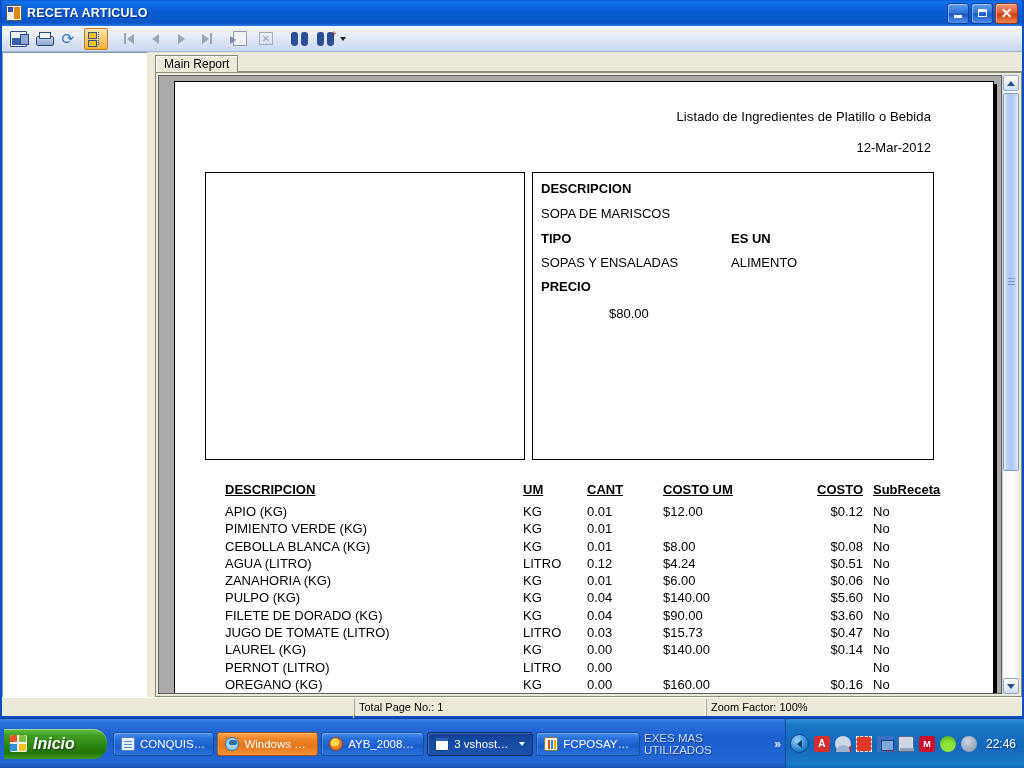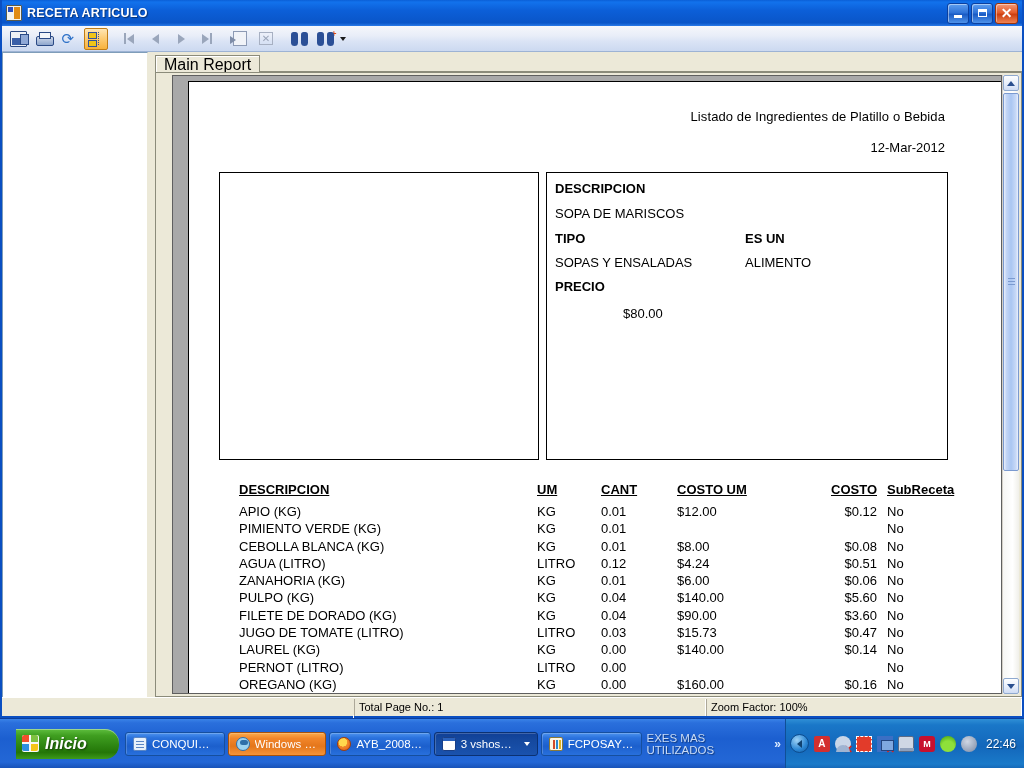--- a/index.html
+++ b/index.html
@@ -127,38 +127,38 @@
   }
 
   #viewer-pane { flex: 1 1 auto; display:flex; flex-direction:column; min-width:0; background:#ece9d8; padding-left:7px; }
 
   
   #tab-strip { flex:0 0 20px; height:20px; display:flex; align-items:flex-end; padding-top:4px; }
   .tab {
     height:17px; padding:1px 8px 0 8px;
     background:#ece9d8;
     border:1px solid #8b8b7a; border-bottom:none;
-    font-size:16px; color:#000; line-height:15px;
+    font-size:12px; color:#000; line-height:15px;
     box-shadow: inset 1px 1px 0 #fff;
   }
   #tab-filler{flex:1 1 auto;height:17px;border-bottom:1px solid #8b8b7a;}
 
   
   #report-surface {
     flex:1 1 auto; position:relative; min-height:0;
     background:#ece9d8;
     border:1px solid #8b8b7a;
     border-top:1px solid #8b8b7a;
     display:flex;
   }
   #report-scrollarea {
     flex:1 1 auto; position:relative; overflow:hidden;
     background:#a9a9a9;
     border:1px solid #5f5f5f;
-    margin:2px 0 2px 16px;
+    margin:2px 0 2px 2px;
   }
   #report-page {
     position:absolute; left:15px; top:5px;
     width:820px; height:660px;
     background:#fff;
     border:1px solid #000;
     box-shadow: 3px 3px 0 #000;
     font-family: "Liberation Sans", sans-serif;
     color:#000;
   }
@@ -236,21 +236,21 @@
   #st-3{flex:1 1 auto;}
 
   
   #taskbar{
     position:absolute; left:0; bottom:0; width:1024px; height:50px;
     background: linear-gradient(180deg,#3a83e8 0%,#2a6fdc 8%,#1c5fd0 40%,#2367d6 88%,#1852b8 100%);
     border-top:1px solid #0b3f9e;
     display:flex; align-items:center;
   }
   #start-btn{
-    flex:0 0 103px; height:30px; margin-left:16px;
+    flex:0 0 103px; height:30px; margin-left:4px;
     background: linear-gradient(180deg,#5fbf3e 0%,#3f9e20 22%,#2e8612 55%,#247607 78%,#3e9a1c 100%);
     border-radius: 0 14px 14px 0;
     display:flex; align-items:center; gap:6px; padding-left:6px;
     box-shadow: inset 0 1px 0 rgba(255,255,255,.4);
   }
   .flag{width:17px;height:17px;position:relative;border-radius:2px;overflow:hidden;
     background:#f7f7f7;}
   .flag span{position:absolute;width:7px;height:7px;}
   .flag .q1{left:0;top:0;background:#f24f2c;border-radius:2px 0 0 0;}
   .flag .q2{left:9px;top:0;background:#7fc241;border-radius:0 2px 0 0;}

